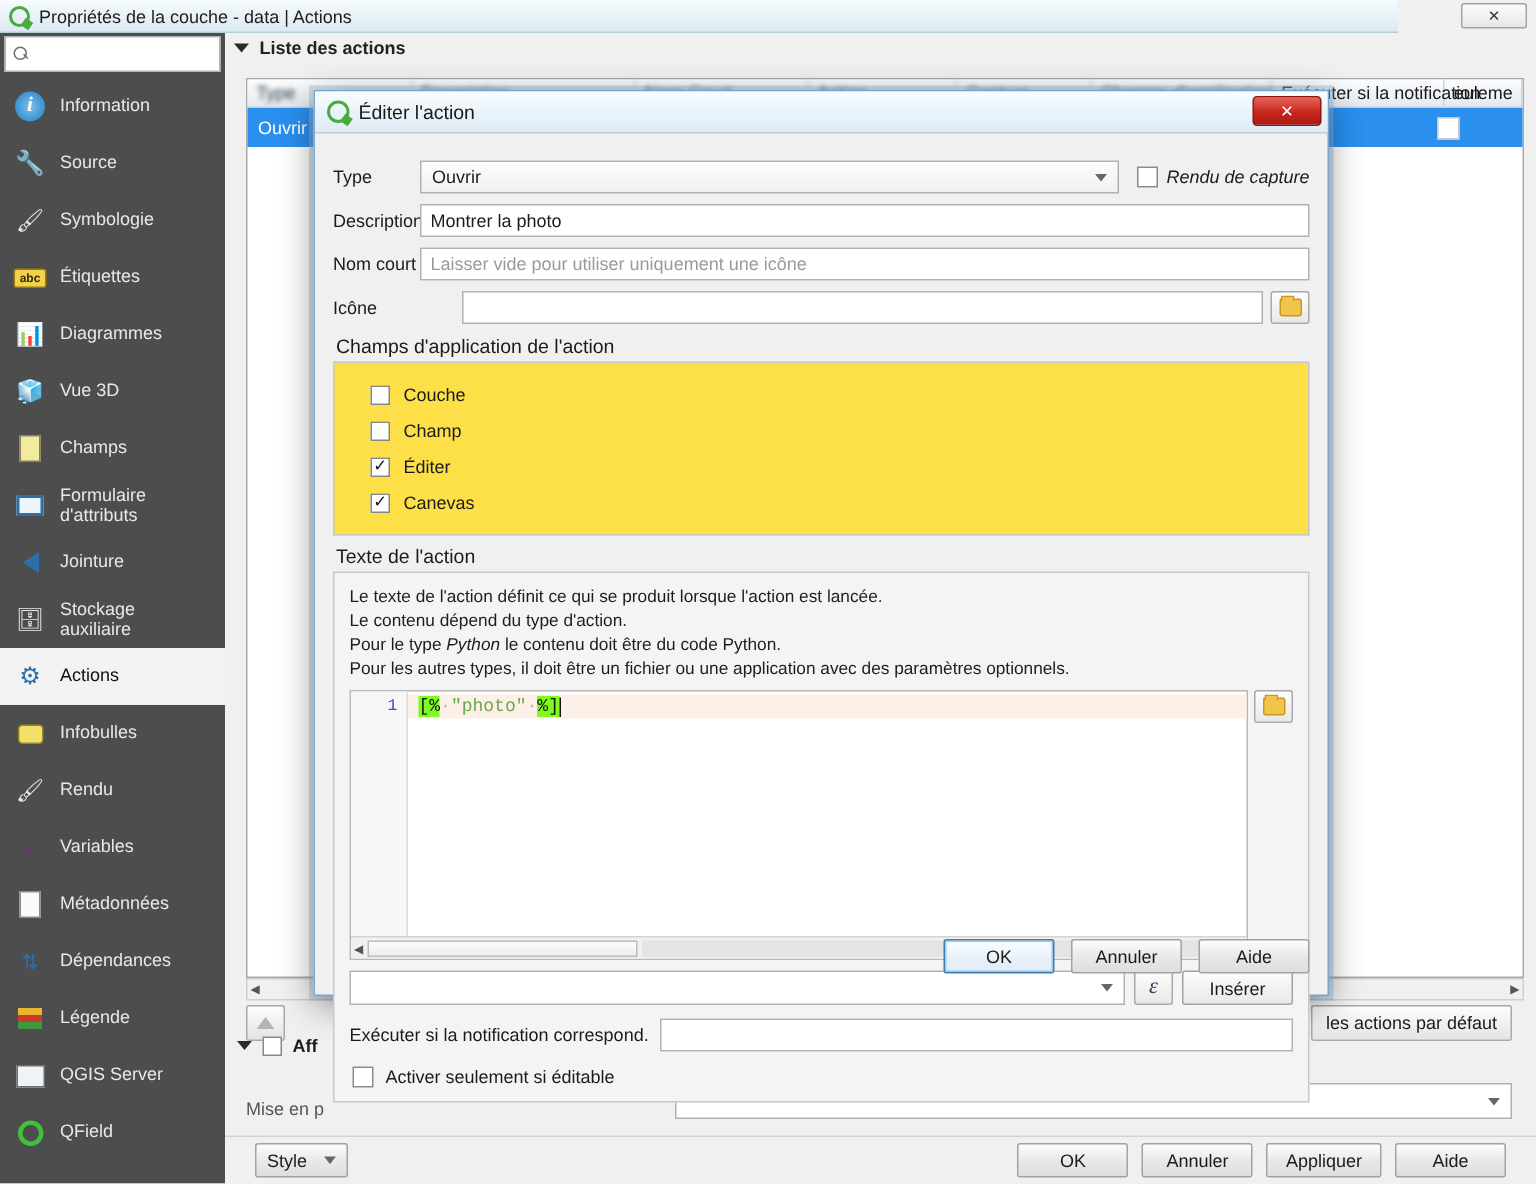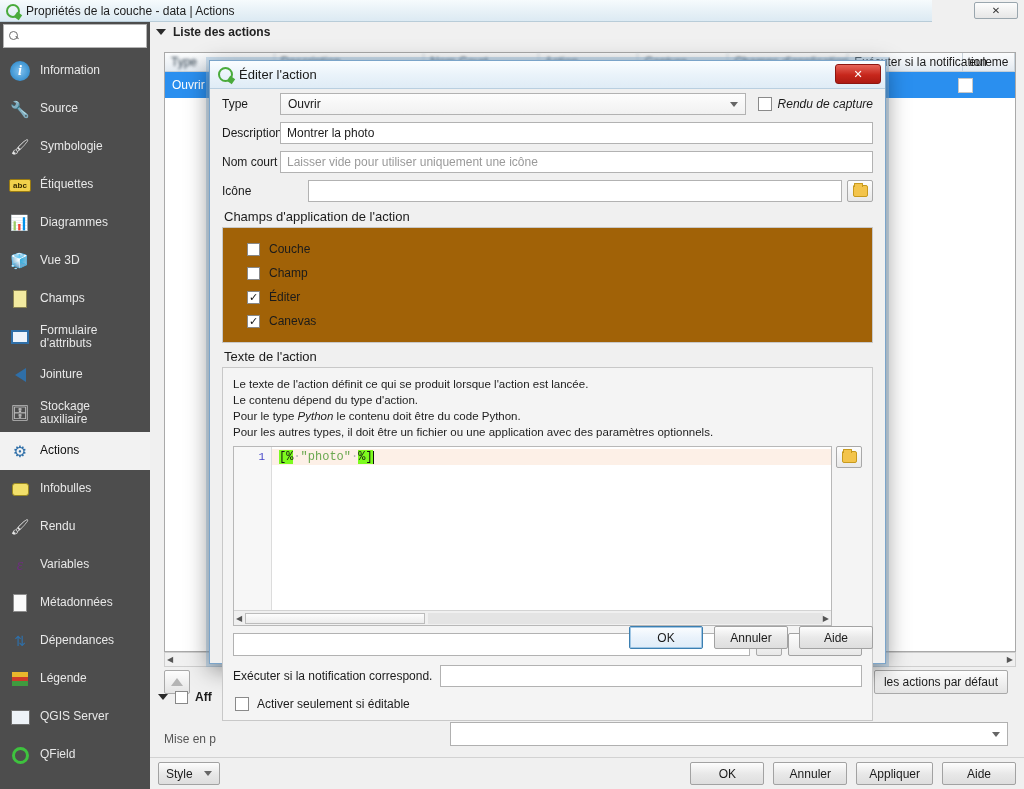--- a/index.html
+++ b/index.html
@@ -157,21 +157,21 @@
     background: #fff; border: 1px solid #b0b0b0; display: flex; align-items: center;
     justify-content: flex-end; padding-right: 7px;
   }
   .tri-sm {
     width: 0; height: 0; border-left: 4px solid transparent;
     border-right: 4px solid transparent; border-top: 5px solid #666;
   }
   .bottombar {
     position: absolute; left: 0; bottom: 0; width: 874px; height: 32px;
     border-top: 1px solid #d2d2d2; display: flex; align-items: center;
-    padding: 0 8px;
+    padding: 0 20px;
   }
   .btn {
     height: 23px; min-width: 74px; padding: 0 12px;
     background: linear-gradient(#fdfdfd, #e8e8e8 52%, #dedede);
     border: 1px solid #a2a2a2; border-radius: 2px;
     display: flex; align-items: center; justify-content: center;
     font-size: 12px; color: #1b1b1b;
   }
   .btn.split { min-width: 62px; justify-content: space-between; padding: 0 7px; }
 
@@ -189,21 +189,21 @@
   }
   .dlg-title .qgis-logo { width: 15px; height: 15px; }
   .dlg-title-text { font-size: 13px; color: #1a1a1a; }
   .dlg-close {
     position: absolute; right: 4px; top: 3px; width: 46px; height: 20px;
     background: linear-gradient(#e6655a, #c7271c 55%, #ad1a12);
     border: 1px solid #8d1610; border-radius: 3px;
     color: #fff; font-size: 11px;
     display: flex; align-items: center; justify-content: center;
   }
-  .dlg-body { position: absolute; left: 0; top: 28px; right: 0; bottom: 0; padding: 4px 12px; }
+  .dlg-body { position: absolute; left: 0; top: 28px; right: 0; bottom: 0; padding: 18px 12px; }
 
   .frow { display: flex; align-items: center; margin-bottom: 7px; }
   .flabel { width: 58px; flex: none; font-size: 12px; }
   .finput {
     flex: 1; height: 22px; background: #fff; border: 1px solid #b2b2b2;
     display: flex; align-items: center; padding: 0 6px; font-size: 12px;
   }
   .finput.ph { color: #9a9a9a; }
   .fcombo {
     flex: 1; height: 22px;
@@ -226,21 +226,21 @@
     border: 1px solid #c79a1e; border-radius: 1px 2px 2px 2px; position: relative;
   }
   .folder-ico::before {
     content: ""; position: absolute; left: 0; top: -3px; width: 7px; height: 3px;
     background: #f3c44b; border: 1px solid #c79a1e; border-bottom: 0;
     border-radius: 1px 1px 0 0;
   }
 
   .grp-label { font-size: 13px; margin: 6px 0 3px 2px; }
   .grp-box {
-    border: 1px solid #c8c8c8; background: #a16207; padding: 9px 0 9px 0;
+    border: 1px solid #c8c8c8; background: #fde047; padding: 9px 0 9px 0;
   }
   .chk-row { display: flex; align-items: center; height: 24px; padding-left: 24px; }
   .chk-row .chk-sq { margin-right: 9px; }
   .chk-text { font-size: 12px; }
 
   .help-box {
     border: 1px solid #c8c8c8; background: #f4f4f4; padding: 8px 10px 9px 10px;
   }
   .help-line { font-size: 11.5px; line-height: 16px; color: #1d1d1d; }
   .help-line i { font-style: italic; }

